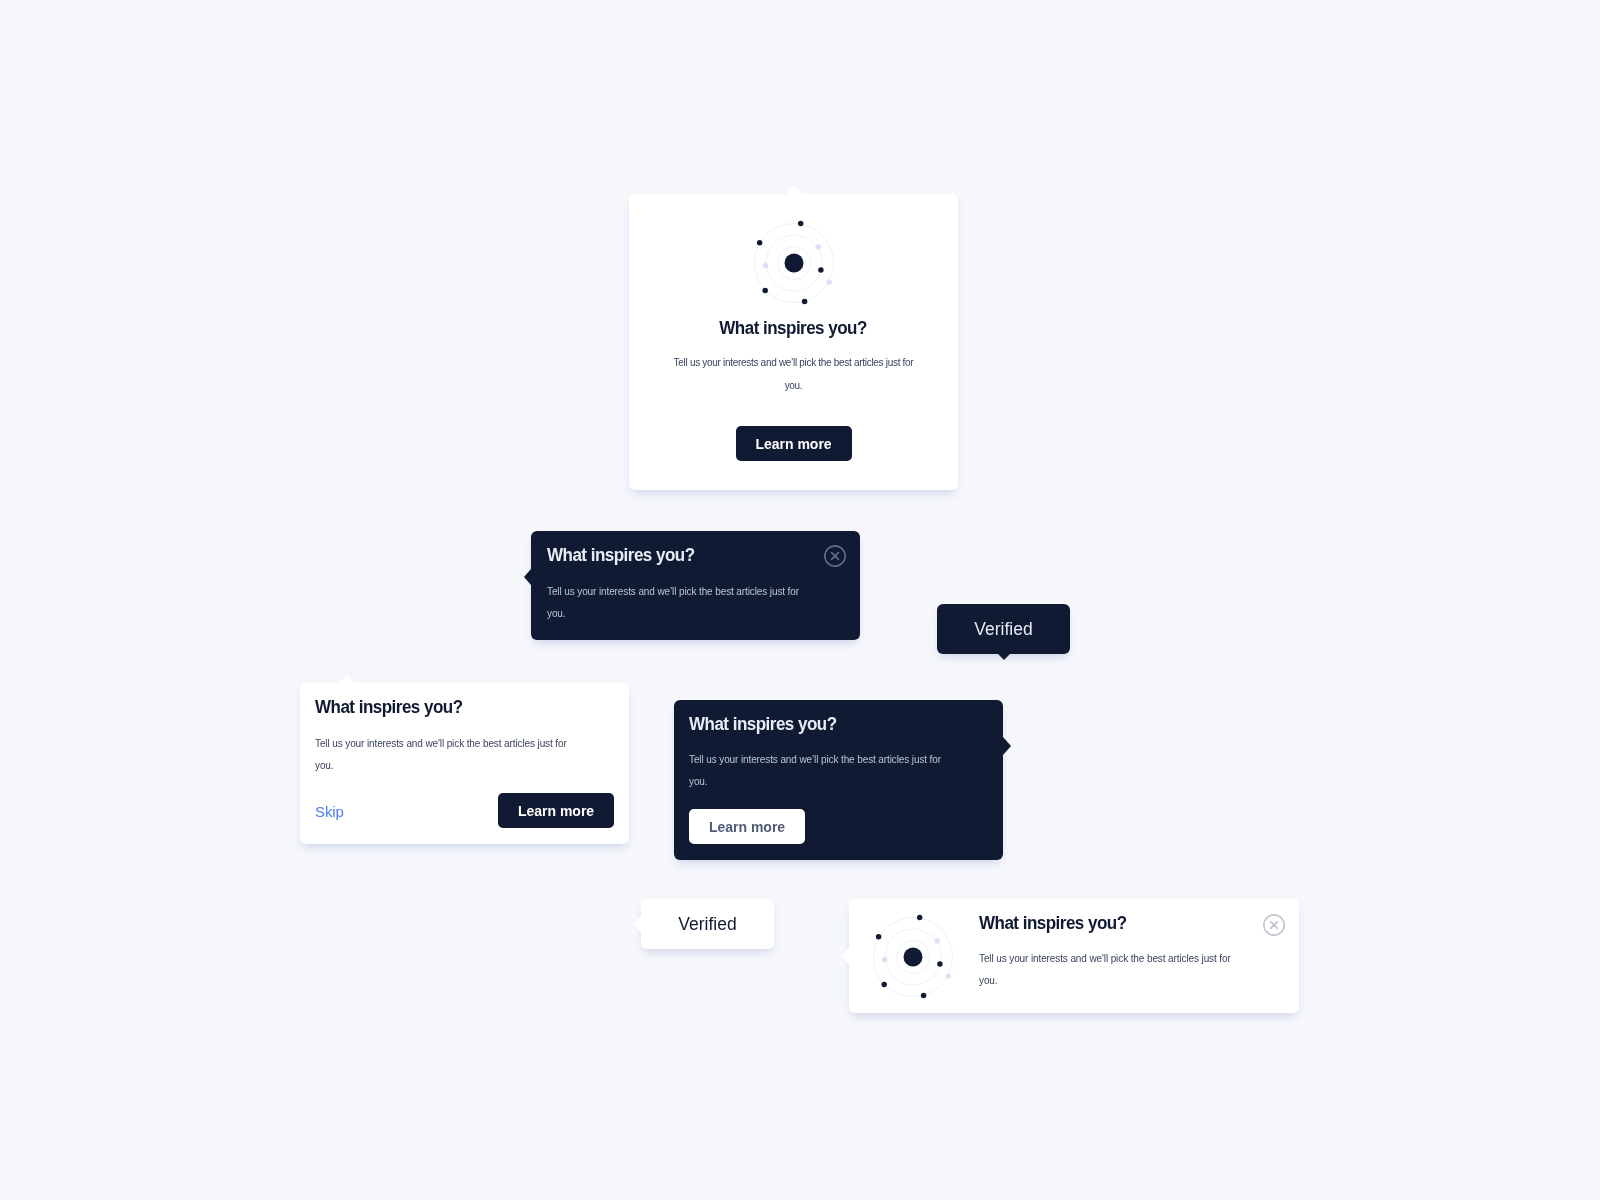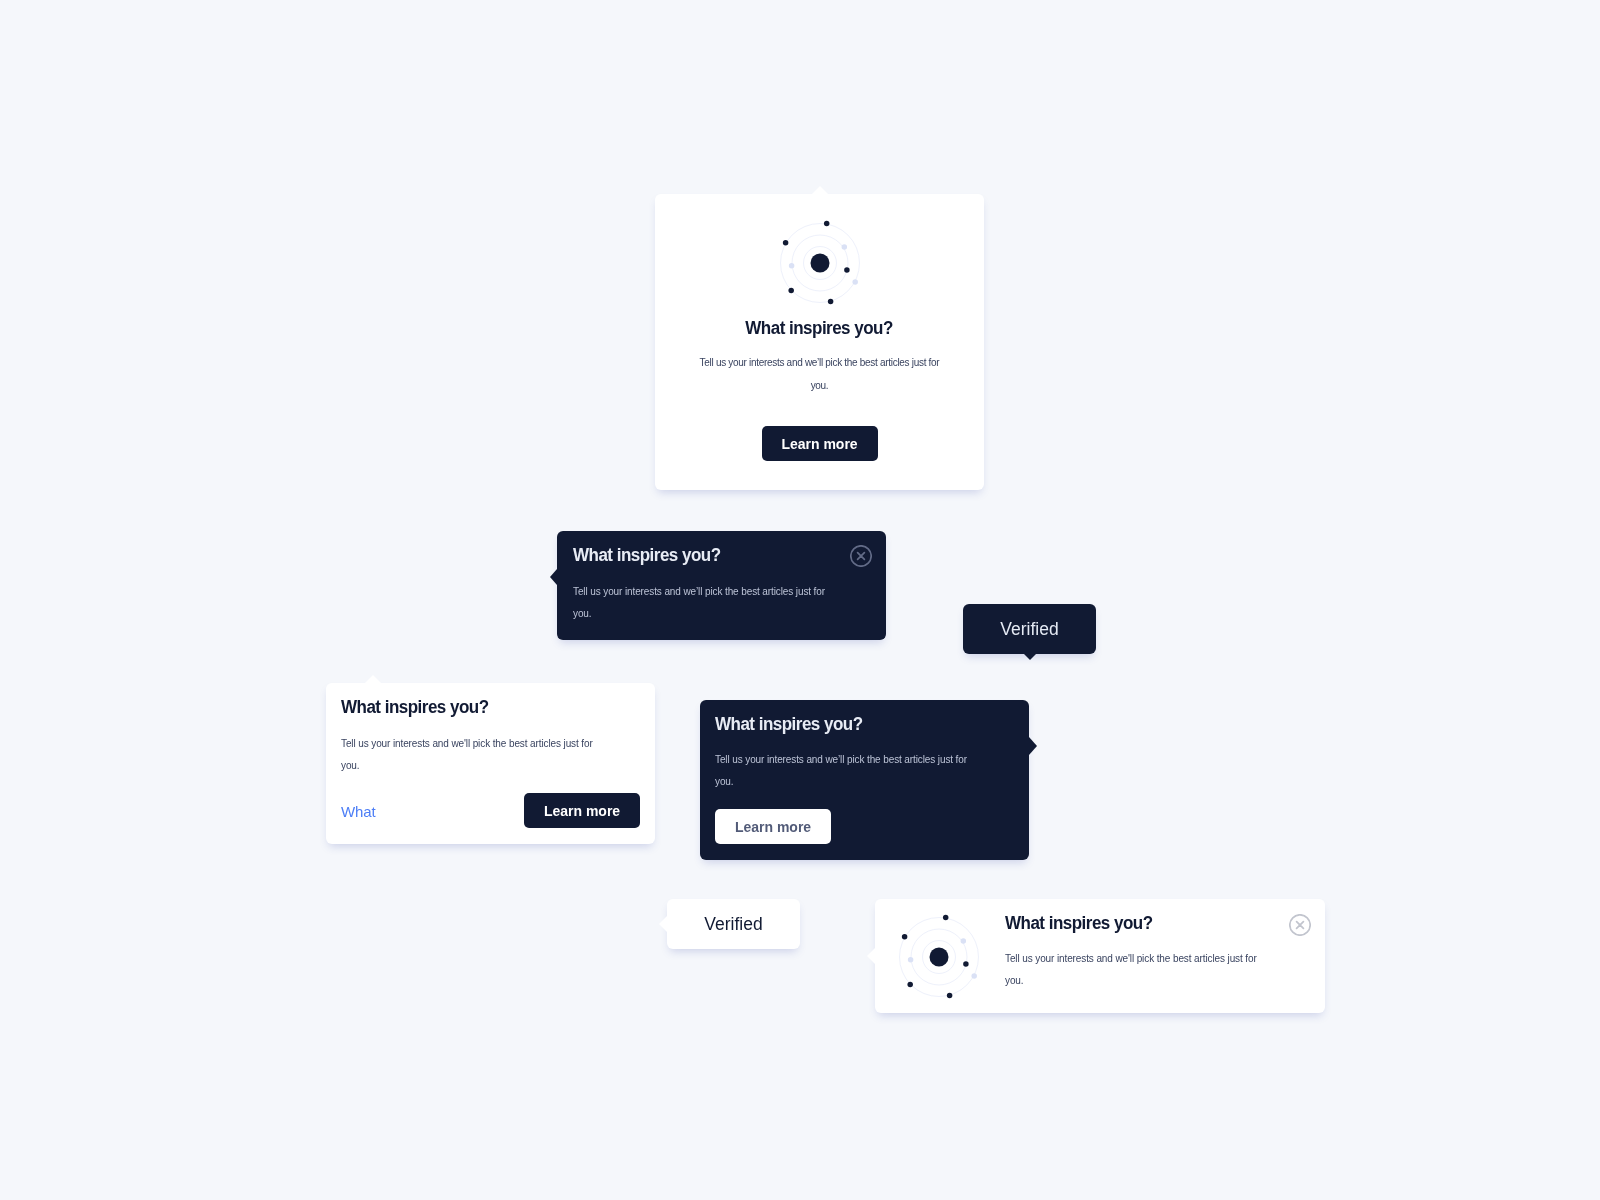--- a/index.html
+++ b/index.html
@@ -3,21 +3,21 @@
 <meta charset="utf-8">
 <title>Tooltip components</title>
 <style>
   html,body{margin:0;padding:0;}
   body{
     width:1600px;height:1200px;overflow:hidden;
     background:#f5f7fb;
     font-family:"Liberation Sans",sans-serif;
     -webkit-font-smoothing:antialiased;
   }
-  .stage{position:relative;width:1485px;height:1200px;will-change:transform;margin-left:26px;}
+  .stage{position:relative;width:1485px;height:1200px;will-change:transform;}
   .comp{position:absolute;}
 
   
   .panel{box-sizing:border-box;}
   .comp.panel{position:absolute;}
   .light{background:#ffffff;box-shadow:0 5px 10px -3px rgba(45,65,165,.22);}
   .dark{background:#111a33;box-shadow:0 5px 10px -3px rgba(45,65,165,.22);}
 
   .title{font-weight:700;color:#111a33;font-size:18px;letter-spacing:-0.55px;margin:0;line-height:22px;}
   .title > span{display:inline-block;transform:scaleX(0.945);transform-origin:left center;}
@@ -136,21 +136,21 @@
 
   <div class="comp panel dark" id="c3">
     <span class="arr"></span>
     <span class="lbl">Verified</span>
   </div>
 
   <div class="comp panel light" id="c4">
     <span class="arr"></span>
     <p class="title"><span>What inspires you?</span></p>
     <p class="body">Tell us your interests and we'll pick the best articles just for you.</p>
-    <span class="link skip">What</span>
+    <span class="link skip">Skip</span>
     <button class="btn btn-dark">Learn more</button>
   </div>
 
   <div class="comp panel dark" id="c5">
     <span class="arr"></span>
     <p class="title on-dark"><span>What inspires you?</span></p>
     <p class="body on-dark">Tell us your interests and we’ll pick the best articles just for you.</p>
     <button class="btn btn-white">Learn more</button>
   </div>
 

